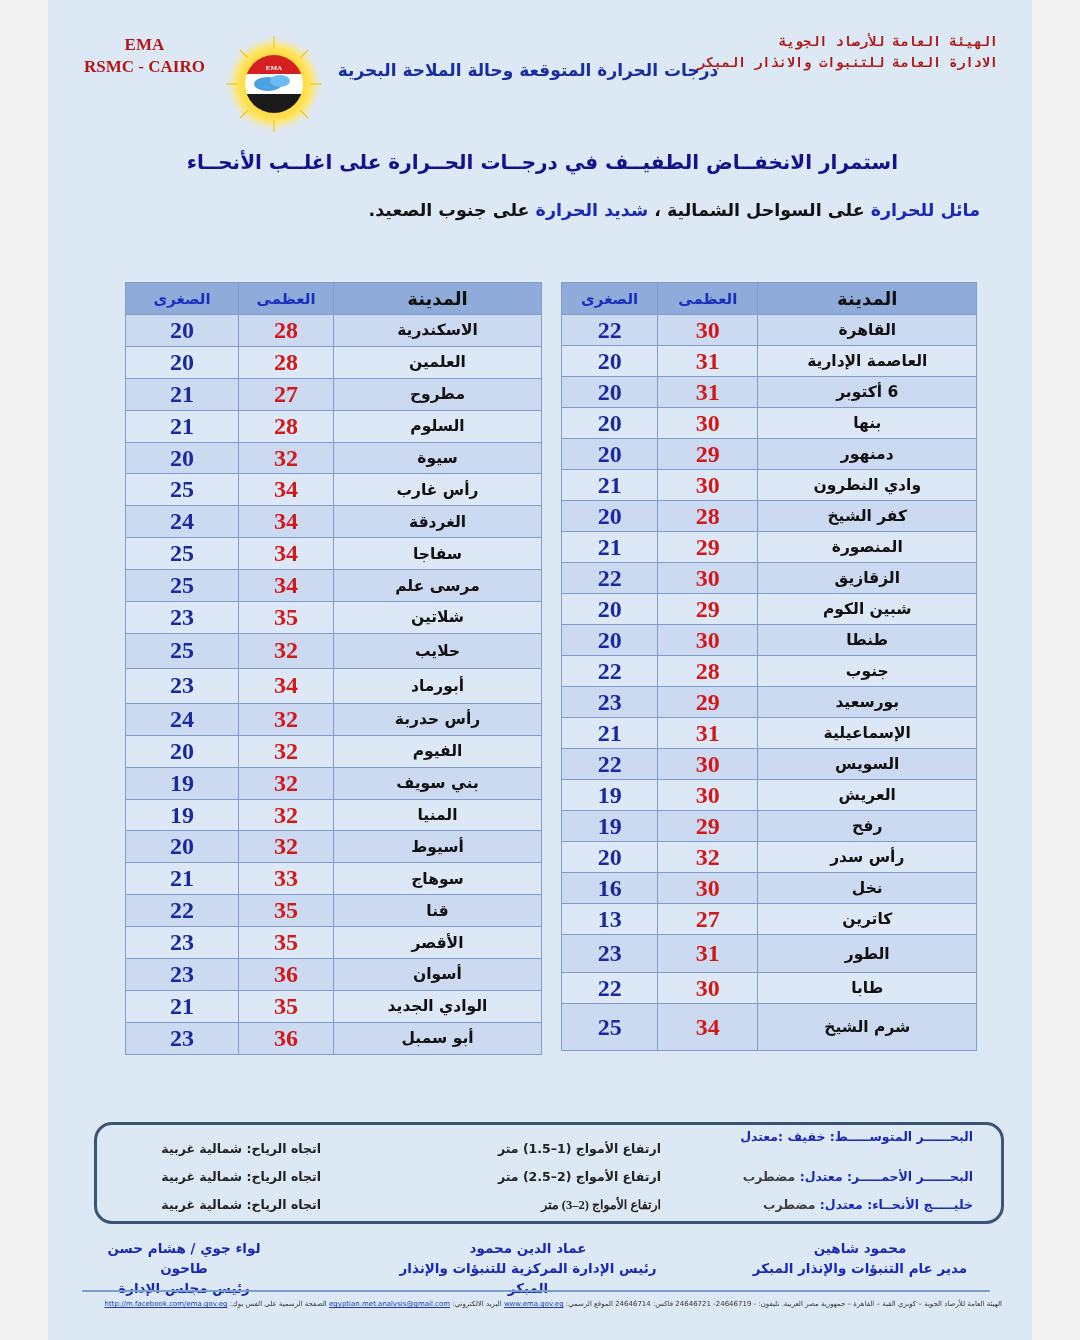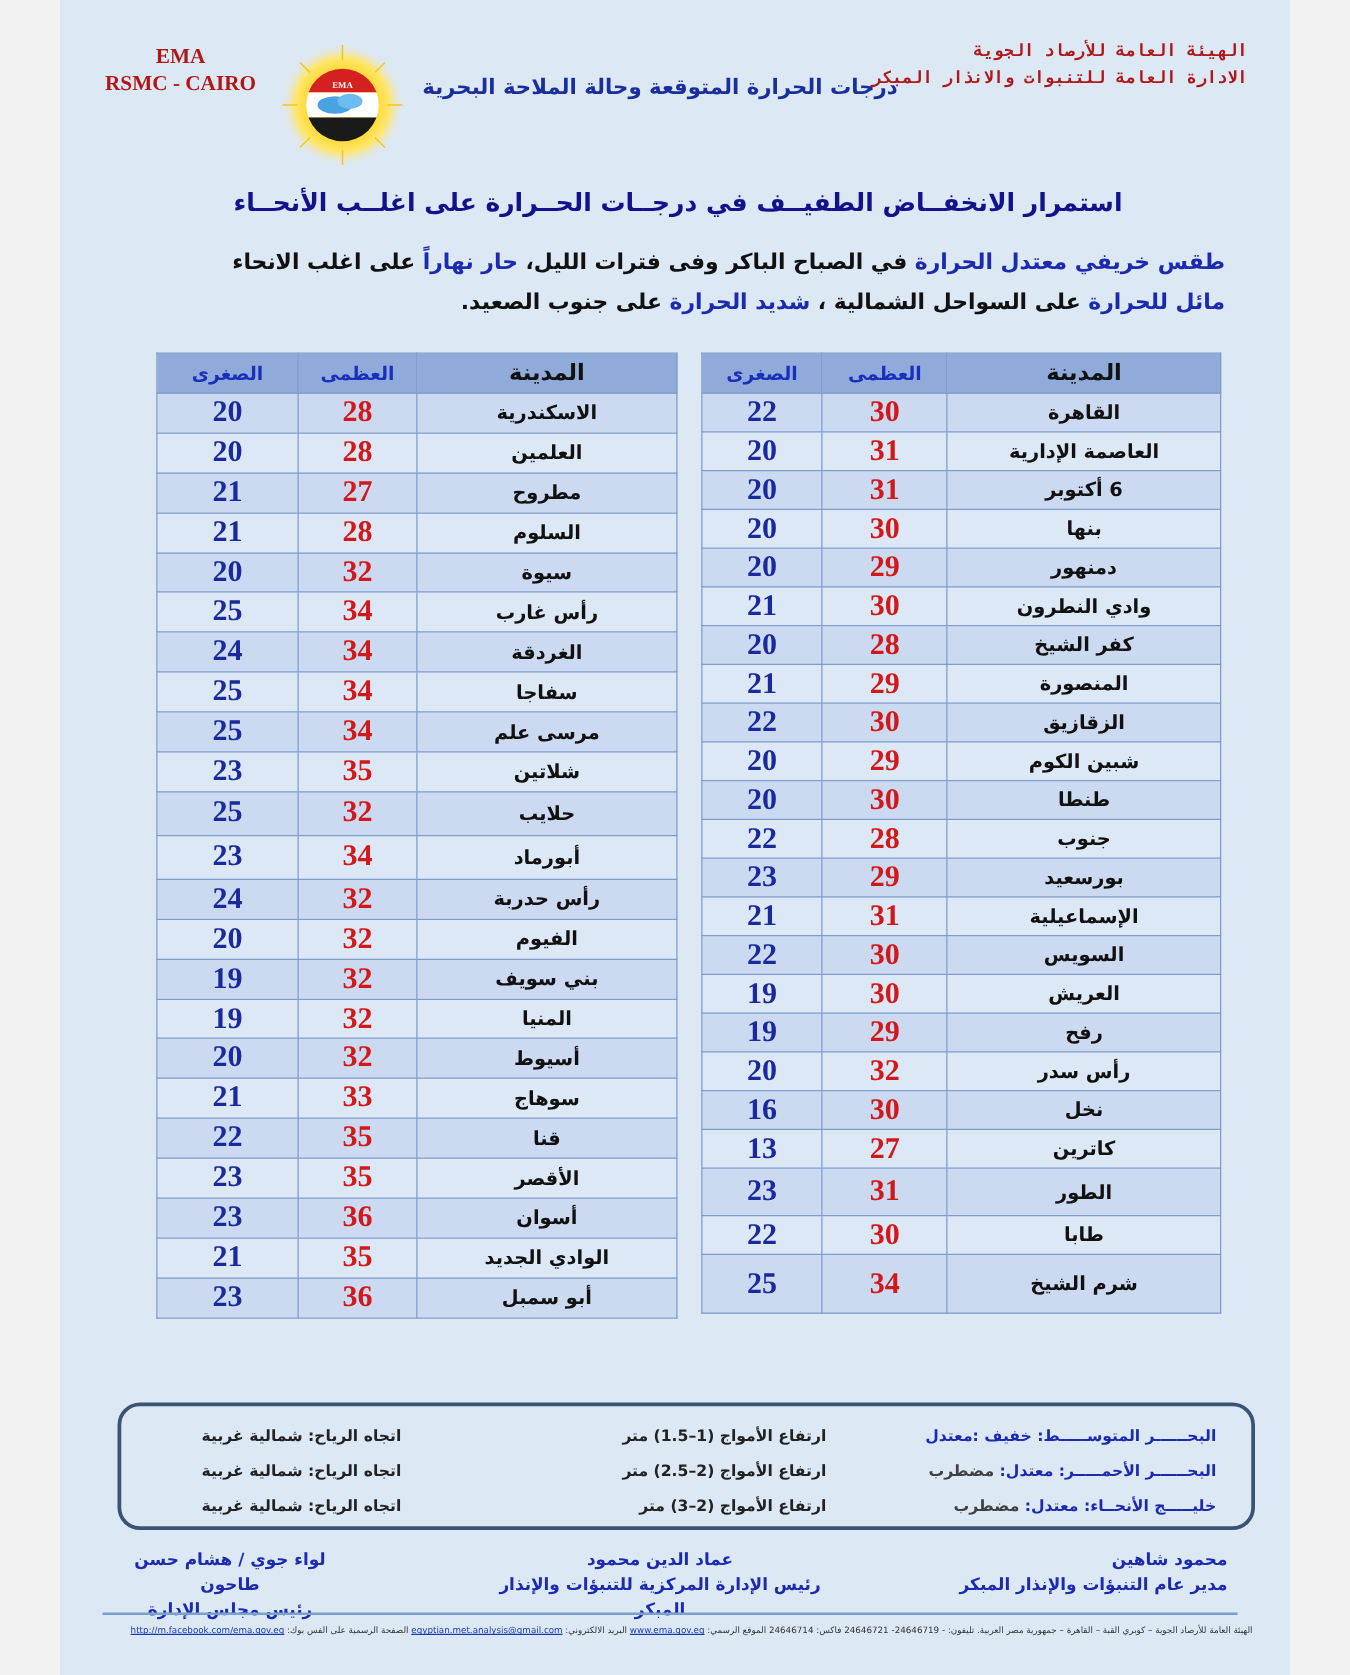--- a/index.html
+++ b/index.html
@@ -100,21 +100,20 @@
         <ellipse cx="56" cy="47" rx="10" ry="6" fill="#6cbcf0"></ellipse>
       </g>
       <text x="50" y="36" font-size="7" text-anchor="middle" fill="#fff" font-family="Liberation Serif, serif" font-weight="bold">EMA</text>
     </svg>
   </div>
 
   <div class="abs subtitle ar">درجات الحرارة المتوقعة وحالة الملاحة البحرية</div>
   <div class="abs headline ar">استمرار الانخفــاض الطفيــف في درجــات الحــرارة على اغلــب الأنحــاء</div>
 
   <div class="abs desc ar">
-    <div id="desc-l1"><span class="hl">طقس خريفي معتدل </span><span class="hl">الحرارة </span><span>في الصباح الباكر وفى فترات الليل، </span><span class="hl">حار نهاراً </span><span>على اغلب الانحاء</span></div>
     <div id="desc-l2"><span class="hl">مائل للحرارة </span><span>على السواحل الشمالية ، </span><span class="hl">شديد الحرارة </span><span>على جنوب الصعيد.</span></div>
   </div>
 
   <table class="temps ar" id="tbl-right">
     <thead>
       <tr>
         <th class="city" style="width:218px">المدينة</th>
         <th class="col" style="width:100px">العظمى</th>
         <th class="col" style="width:96px">الصغرى</th>
       </tr>
@@ -359,32 +358,32 @@
         </tr>
         <tr style="height: 31.9px;">
           <td class="city">أبو سمبل</td>
           <td class="max">36</td>
           <td class="min">23</td>
         </tr>
       </tbody>
   </table>
 
   <div class="abs marine" id="marine-box">
-      <div class="mrow sea" style="right: 28px; top: 16px; text-align: center;"><span>البحــــــر المتوســـــط:</span> <span class="state">خفيف :معتدل</span> <span class="rough"></span></div>
+      <div class="mrow sea" style="right: 28px; top: 4px; text-align: center;"><span>البحــــــر المتوســـــط:</span> <span class="state">خفيف :معتدل</span> <span class="rough"></span></div>
       <div class="mrow wave" style="right: 340px; top: 16px;">ارتفاع الأمواج (1–1.5) متر</div>
       <div class="mrow wind" style="right: 680px; top: 16px;">اتجاه الرياح: شمالية غربية</div>
       <div class="mrow sea" style="right: 28px; top: 44px;"><span>البحــــــر الأحمـــــر:</span> <span class="state">معتدل:</span> <span class="rough">مضطرب</span></div>
       <div class="mrow wave" style="right: 340px; top: 44px; text-align: right;">ارتفاع الأمواج (2–2.5) متر</div>
       <div class="mrow wind" style="right: 680px; top: 44px;">اتجاه الرياح: شمالية غربية</div>
       <div class="mrow sea" style="right: 28px; top: 72px;"><span>خليـــــج الأنحــاء:</span> <span class="state">معتدل:</span> <span class="rough">مضطرب</span></div>
-      <div class="mrow wave" style="right: 340px; top: 72px;">ارتفاع الأمواج (2–3) متر</div>
+      <div class="mrow wave" style="right: 340px; top: 72px; font-family: Liberation Serif, serif;">ارتفاع الأمواج (2–3) متر</div>
       <div class="mrow wind" style="right: 680px; top: 72px;">اتجاه الرياح: شمالية غربية</div>
     </div>
 
-  <div class="abs sig" style="right:50px; width:220px;text-align:right;">
+  <div class="abs sig" style="right:62px; width:220px;">
     <div>محمود شاهين</div>
     <div>مدير عام التنبؤات والإنذار المبكر</div>
   </div>
   <div class="abs sig" style="left:330px; width:300px;">
     <div>عماد الدين محمود</div>
     <div>رئيس الإدارة المركزية للتنبؤات والإنذار المبكر</div>
   </div>
   <div class="abs sig" style="left:36px; width:200px;">
     <div>لواء جوي / هشام حسن طاحون</div>
     <div>رئيس مجلس الإدارة</div>

